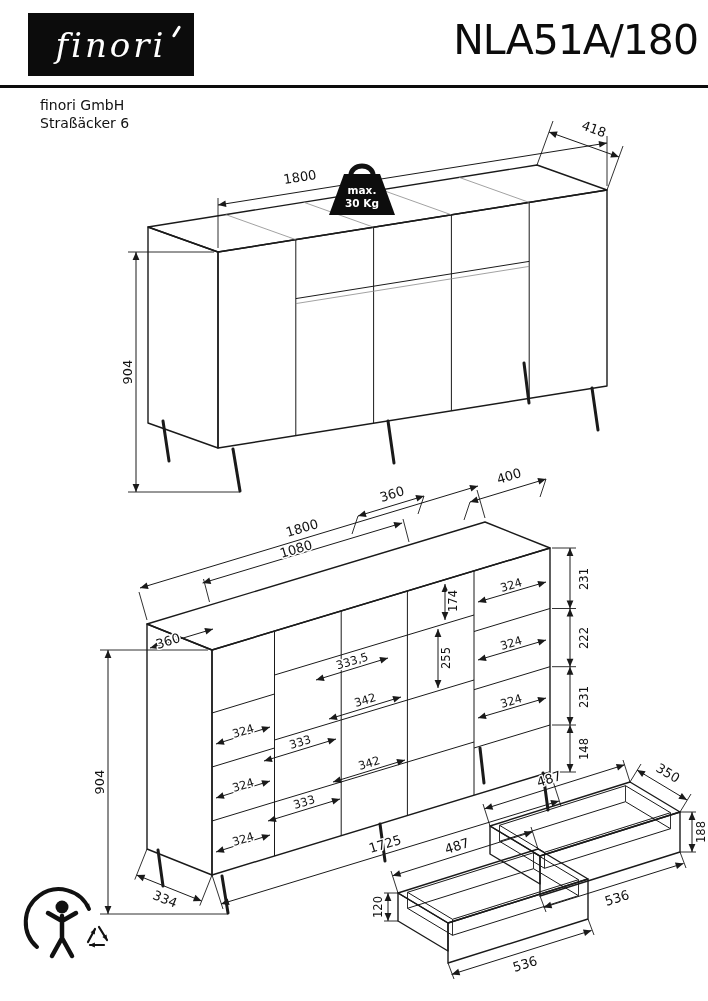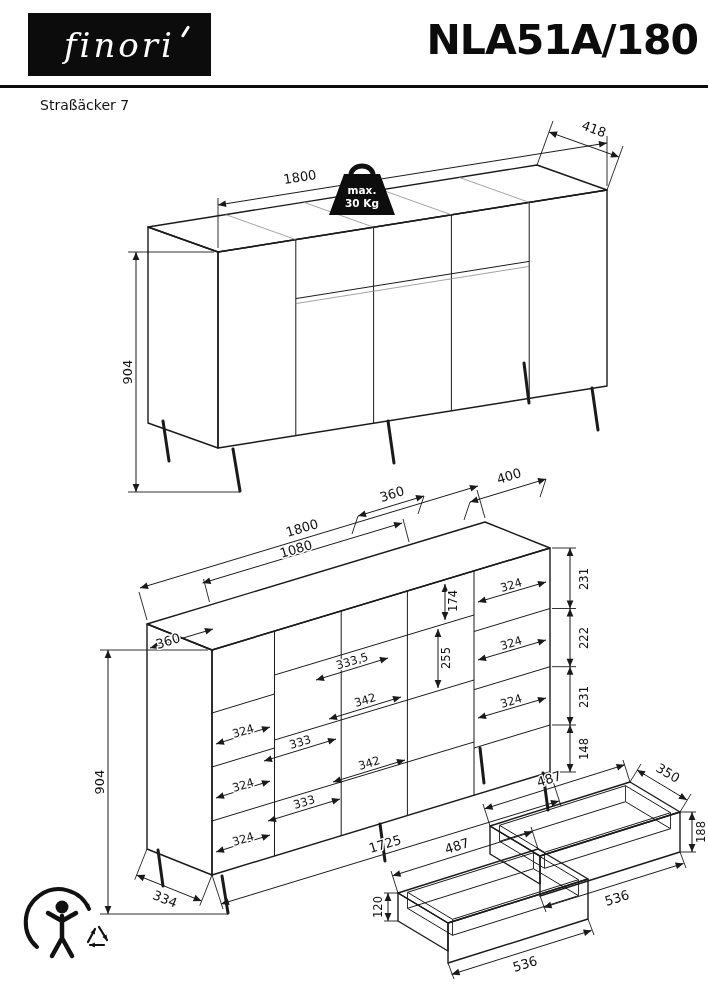--- a/index.html
+++ b/index.html
@@ -1,21 +1,21 @@
 <!DOCTYPE html>
 <html><head>
 <meta charset="utf-8">
 <style>
   html,body{margin:0;padding:0;background:#fff}
   .page{position:relative;width:708px;height:1001px;background:#fff;overflow:hidden;font-family:"DejaVu Sans",sans-serif;color:#111}
-  .logo{position:absolute;left:28px;top:13px;width:183px;height:63px;background:#0c0c0c;display:flex;align-items:center;justify-content:center}
+  .logo{position:absolute;left:28px;top:13px;width:166px;height:63px;background:#0c0c0c;display:flex;align-items:center;justify-content:center}
   .brand-wrap{position:relative}
   .brand{color:#fff;font-family:"DejaVu Serif",serif;font-style:italic;font-size:34px;letter-spacing:3px}
   .accent{position:absolute;right:-17px;top:5px;width:13px;height:3px;background:#fff;transform:rotate(-58deg);border-radius:2px}
-  .model{position:absolute;top:16px;right:10px;font-size:41px;font-weight:bold;letter-spacing:-1px;color:#0c0c0c}
+  .model{position:absolute;top:16px;right:10px;font-size:41px;font-weight:normal;letter-spacing:-1px;color:#0c0c0c}
   .rule{position:absolute;top:85px;left:0;width:708px;height:3px;background:#0c0c0c}
   .address{position:absolute;left:40px;top:96px;font-size:14px;line-height:1.3;color:#111}
   svg.draw{position:absolute;left:0;top:0}
   .ln{stroke:#1a1a1a;stroke-width:1.4;fill:none;stroke-linejoin:round}
   .ln2{stroke:#1a1a1a;stroke-width:1;fill:none}
   .thin{stroke:#8a8a8a;stroke-width:.8;fill:none}
   .leg{stroke:#1a1a1a;stroke-width:3;stroke-linecap:round}
   .dim{stroke:#1a1a1a;stroke-width:1;fill:none;marker-start:url(#arr);marker-end:url(#arr)}
   .ext{stroke:#1a1a1a;stroke-width:.9;fill:none}
   .dl{font-size:13px;fill:#111;text-anchor:middle;dominant-baseline:central;paint-order:stroke;stroke:#fff;stroke-width:3px;stroke-linejoin:round;font-family:"DejaVu Sans",sans-serif}
@@ -31,21 +31,22 @@
   <div class="logo">
     <span class="brand-wrap">
       <span class="brand">finori</span>
       <span class="accent"></span>
     </span>
   </div>
   <div class="model">NLA51A/180</div>
   <div class="rule"></div>
 
   <div class="address">
-    <div>Straßäcker 7</div>
+    <div>finori GmbH</div>
+    <div>Straßäcker 6</div>
   </div>
 
   <svg class="draw" width="708" height="1001" viewBox="0 0 708 1001">
     <defs>
       <marker id="arr" markerWidth="10" markerHeight="10" viewBox="0 0 10 10" refX="9" refY="5" orient="auto-start-reverse" markerUnits="userSpaceOnUse">
         <path d="M1,1.6 L9,5 L1,8.4 Z" fill="#1a1a1a"></path>
       </marker>
       <marker id="arrs" markerWidth="7" markerHeight="7" viewBox="0 0 10 10" refX="8" refY="5" orient="auto" markerUnits="userSpaceOnUse">
         <path d="M1,1.6 L9,5 L1,8.4 Z" fill="#111"></path>
       </marker>

